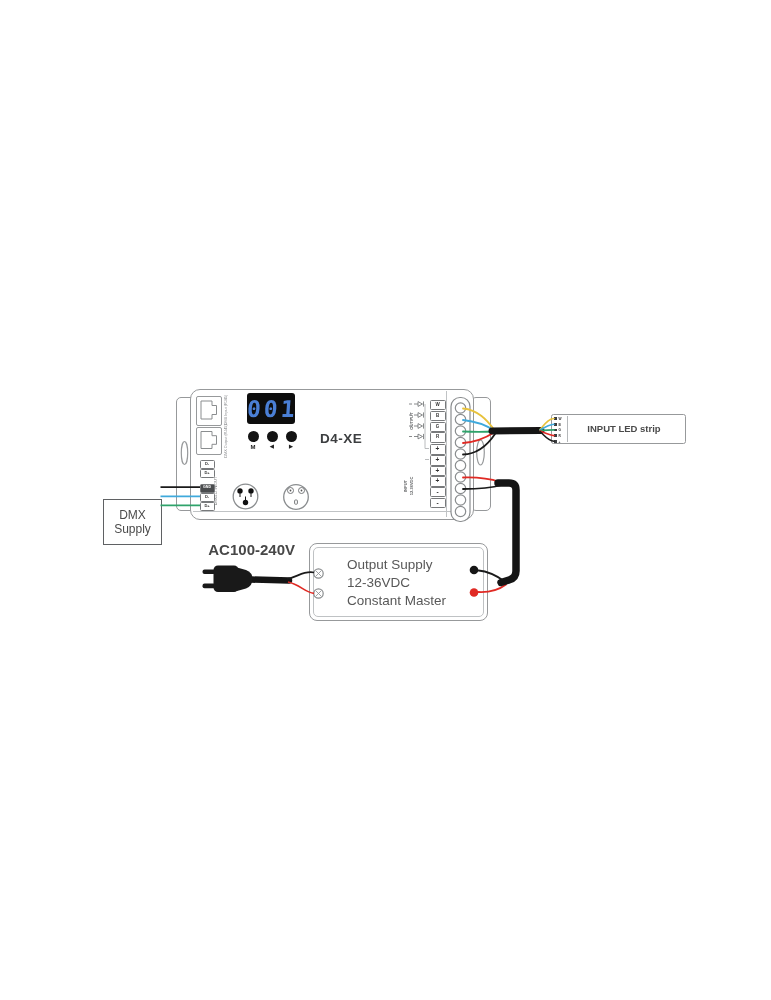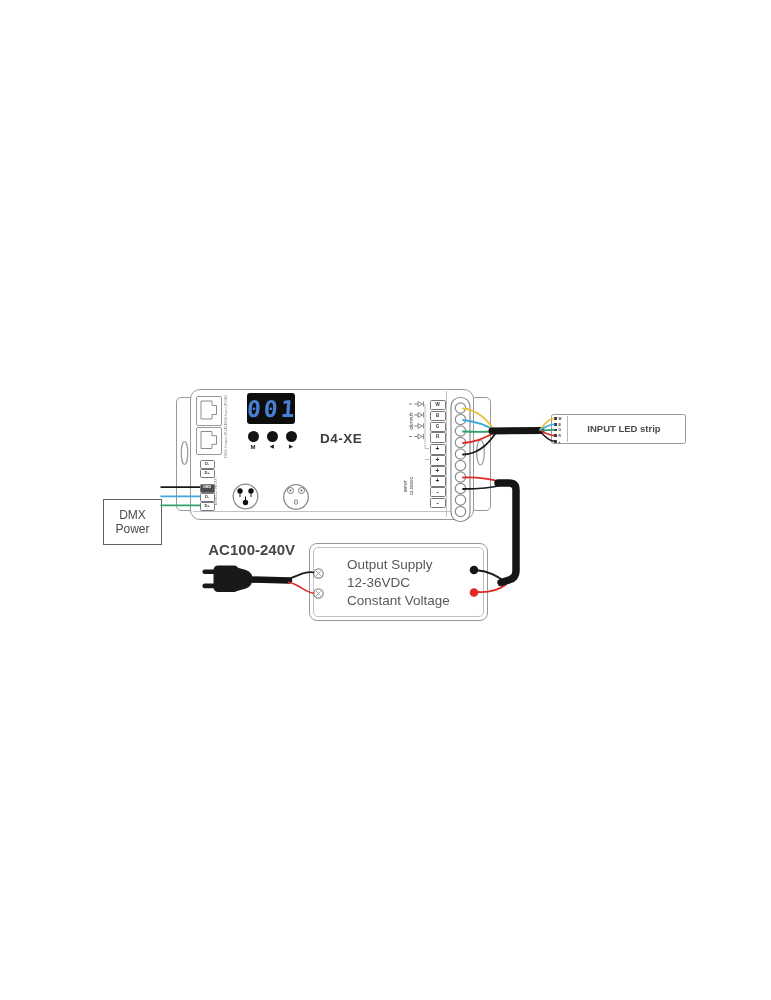--- a/index.html
+++ b/index.html
@@ -67,21 +67,21 @@
   <div class="pinbox" style="left:429.5px;top:486.5px;width:14px;height:8.5px;font-size:6.5px;">-</div>
   <div class="pinbox" style="left:429.5px;top:497.5px;width:14px;height:8.5px;font-size:6.5px;">-</div>
 
   <div class="vlabel" style="left:411.5px;top:420.5px;font-size:4.3px;font-weight:bold;color:#5a5c5e;">OUTPUT</div>
   <div class="vlabel" style="left:406px;top:485.5px;font-size:4px;font-weight:bold;color:#5a5c5e;">INPUT</div>
   <div class="vlabel" style="left:412px;top:485.5px;font-size:4px;font-weight:bold;color:#5a5c5e;">12-36VDC</div>
 
   <div class="abs" style="left:103px;top:477px;width:57px;height:44px;background:#fff;border:1.5px solid #5f6163;
               display:flex;flex-direction:column;align-items:center;justify-content:center;z-index:4;margin-top:22px;">
     <span class="abs" style="position:static;font-size:12px;color:#4a4a4a;line-height:14px;">DMX</span>
-    <span style="font-size:12px;color:#4a4a4a;line-height:14px;">Power</span>
+    <span style="font-size:12px;color:#4a4a4a;line-height:14px;">Supply</span>
   </div>
 
   <div class="panel" style="left:551px;top:414px;width:133px;height:28px;border-width:1.3px;border-radius:2.5px;z-index:2;"></div>
   <div class="abs" style="left:553px;top:415.8px;width:14px;height:26px;z-index:3;border-right:0.8px solid #b5b8ba;">
     <div class="abs" style="left:0;top:0.6px;width:13px;height:4.6px;">
       <span class="abs" style="left:1px;top:0.9px;width:2.8px;height:2.8px;background:#3a3c3e;"></span>
       <span class="abs" style="left:5.5px;top:0.5px;font-size:3.2px;color:#333;font-weight:bold;">W</span>
     </div>
     <div class="abs" style="left:0;top:6.3px;width:13px;height:4.6px;">
       <span class="abs" style="left:1px;top:0.9px;width:2.8px;height:2.8px;background:#3a3c3e;"></span>
@@ -99,21 +99,21 @@
       <span class="abs" style="left:1px;top:0.9px;width:2.8px;height:2.8px;background:#3a3c3e;"></span>
       <span class="abs" style="left:5.5px;top:0.5px;font-size:3.2px;color:#333;font-weight:bold;">+</span>
     </div>
   </div>
   <div class="txt" style="left:568px;top:424px;width:112px;text-align:center;font-size:9.5px;font-weight:bold;z-index:3;">INPUT LED strip</div>
 
   <div class="panel" style="left:309px;top:543px;width:177px;height:76px;border-radius:8px;z-index:2;"></div>
   <div class="abs" style="left:313px;top:547px;width:169px;height:68px;border:1px solid #bfc2c4;border-radius:5px;z-index:3;"></div>
   <div class="txt" style="left:347px;top:558px;font-size:13.5px;color:#585858;z-index:4;">Output Supply</div>
   <div class="txt" style="left:347px;top:576px;font-size:13.5px;color:#585858;z-index:4;">12-36VDC</div>
-  <div class="txt" style="left:347px;top:594px;font-size:13.5px;color:#585858;z-index:4;">Constant Voltage</div>
+  <div class="txt" style="left:347px;top:594px;font-size:13.5px;color:#585858;z-index:4;">Constant Master</div>
 
   <div class="txt" style="left:205px;top:542px;width:90px;text-align:right;font-size:15px;font-weight:600;
               color:#474747;z-index:4;">AC100-240V</div>
 
   <svg width="771" height="1000" viewBox="0 0 771 1000">
 
     <ellipse cx="184.5" cy="453" rx="3.2" ry="11.5" fill="#fff" stroke="#97999b" stroke-width="1.2"></ellipse>
     <ellipse cx="480.5" cy="452.5" rx="3.8" ry="12.5" fill="#fff" stroke="#97999b" stroke-width="1.2"></ellipse>
 
     <path d="M201,401 h11 v4.5 h4.5 v9 h-4.5 v4.5 h-11 z" fill="#fff" stroke="#8a8d8f" stroke-width="1"></path>

